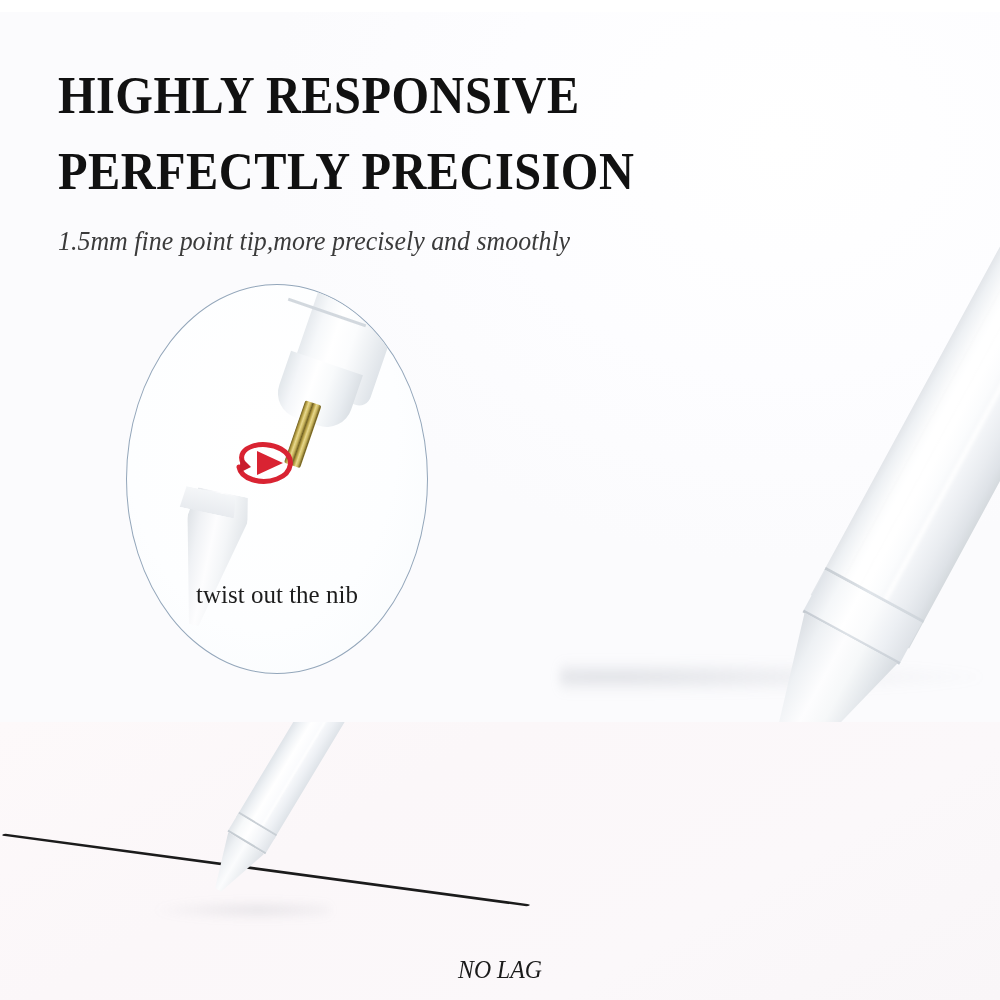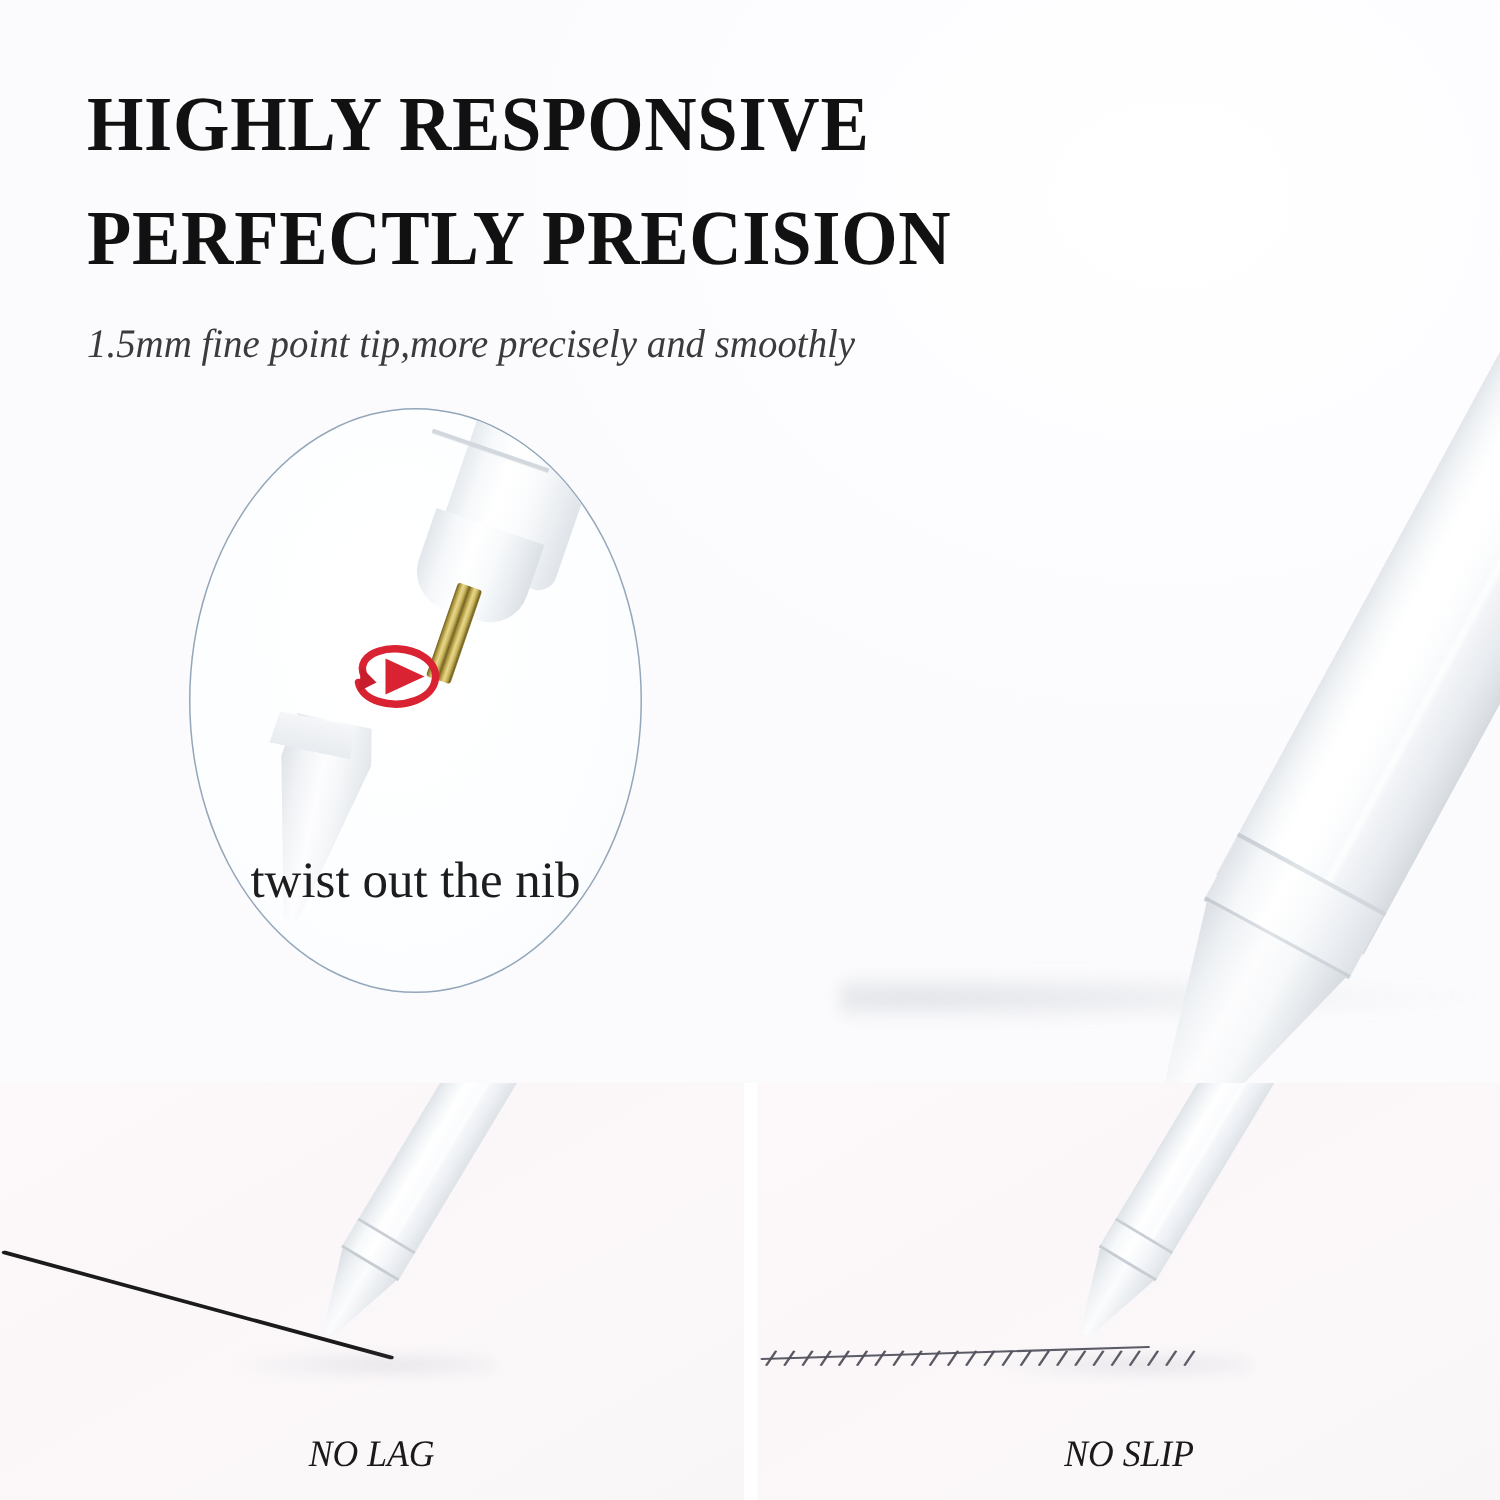--- a/index.html
+++ b/index.html
@@ -14,21 +14,21 @@
     position: relative;
     width: 1000px;
     height: 1000px;
     overflow: hidden;
     background: #ffffff;
   }
 
   
   .hero {
     position: absolute;
-    left: 0; top: 0;
+    left: 0; top: 12px;
     width: 1000px;
     height: 722px;
     background:
       radial-gradient(ellipse 520px 420px at 78% 18%, #ffffff 0%, #fdfdff 55%, #fbfbfd 100%),
       linear-gradient(160deg, #ffffff 0%, #fefeff 40%, #fdfcfe 100%);
     overflow: hidden;
   }
 
   
   .pen-main {
@@ -224,21 +224,21 @@
     background: linear-gradient(to bottom, #f4f6f8, #e8ebef);
     clip-path: polygon(8% 0%, 92% 0%, 96% 100%, 4% 100%);
   }
   .inset .inset-caption {
     position: absolute;
     left: 0;
     right: 0;
     top: 296px;
     text-align: center;
     font-family: "Liberation Serif", "DejaVu Serif", serif;
-    font-size: 34px;
+    font-size: 25px;
     color: #1d1d1d;
   }
 
   
   .panels {
     position: absolute;
     left: 0;
     top: 722px;
     width: 1000px;
     height: 278px;
@@ -382,35 +382,15 @@
         <div class="p-gloss"></div>
         <div class="p-seam1"></div>
         <div class="p-collar"></div>
         <div class="p-seam2"></div>
         <div class="p-nib"></div>
       </div>
       <div class="p-caption">NO LAG</div>
     </div>
 
 
-    <div class="panel">
-      <svg class="stroke-svg" viewBox="0 0 327 278" preserveAspectRatio="none">
-        <path d="M2 184 L 172 176" fill="none" stroke="#5c5c66" stroke-width="1.4" stroke-linecap="round"></path>
-        <path d="M4 188 l4 -9 m4 9 l4 -9 m4 9 l4 -9 m4 9 l4 -9 m4 9 l4 -9
-                 m4 9 l4 -9 m4 9 l4 -9 m4 9 l4 -9 m4 9 l4 -9 m4 9 l4 -9
-                 m4 9 l4 -9 m4 9 l4 -9 m4 9 l4 -9 m4 9 l4 -9 m4 9 l4 -9
-                 m4 9 l4 -9 m4 9 l4 -9 m4 9 l4 -9 m4 9 l4 -9 m4 9 l4 -9
-                 m4 9 l4 -9 m4 9 l4 -9 m4 9 l4 -9 m4 9 l4 -9" fill="none" stroke="#51515c" stroke-width="1.2" stroke-linecap="round" opacity=".95"></path>
-      </svg>
-      <div class="p-shadow"></div>
-      <div class="p-pen">
-        <div class="p-barrel"></div>
-        <div class="p-gloss"></div>
-        <div class="p-seam1"></div>
-        <div class="p-collar"></div>
-        <div class="p-seam2"></div>
-        <div class="p-nib"></div>
-      </div>
-      <div class="p-caption">NO SLIP</div>
-    </div>
 
   </div>
 </div>
 
 </body></html>

